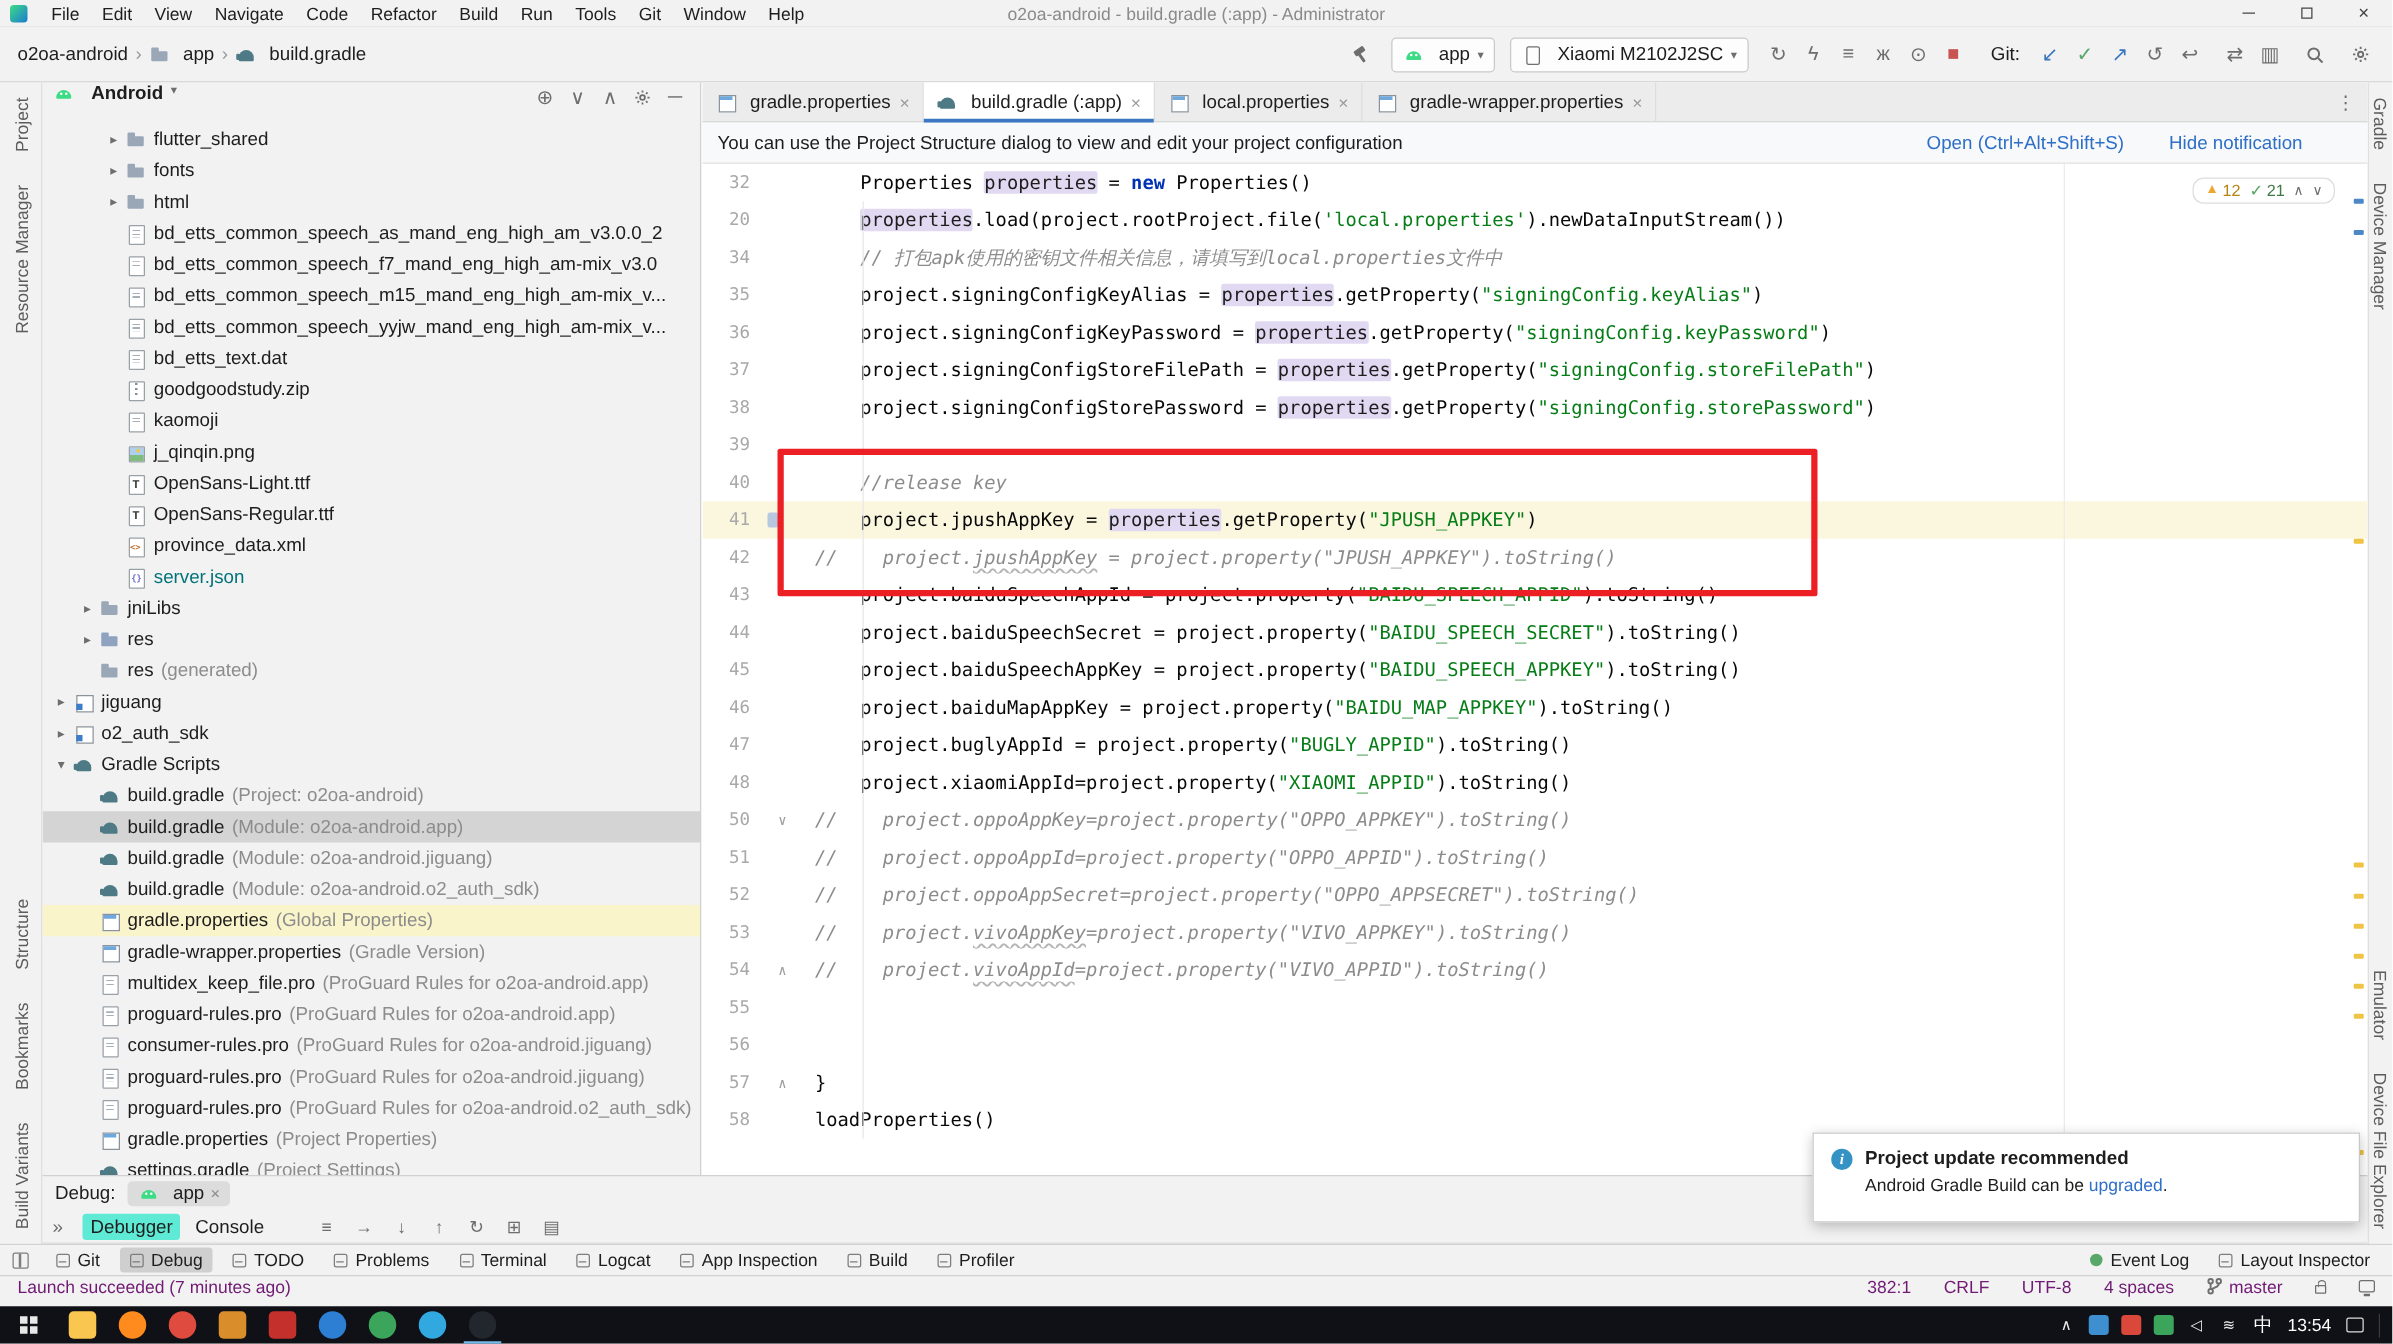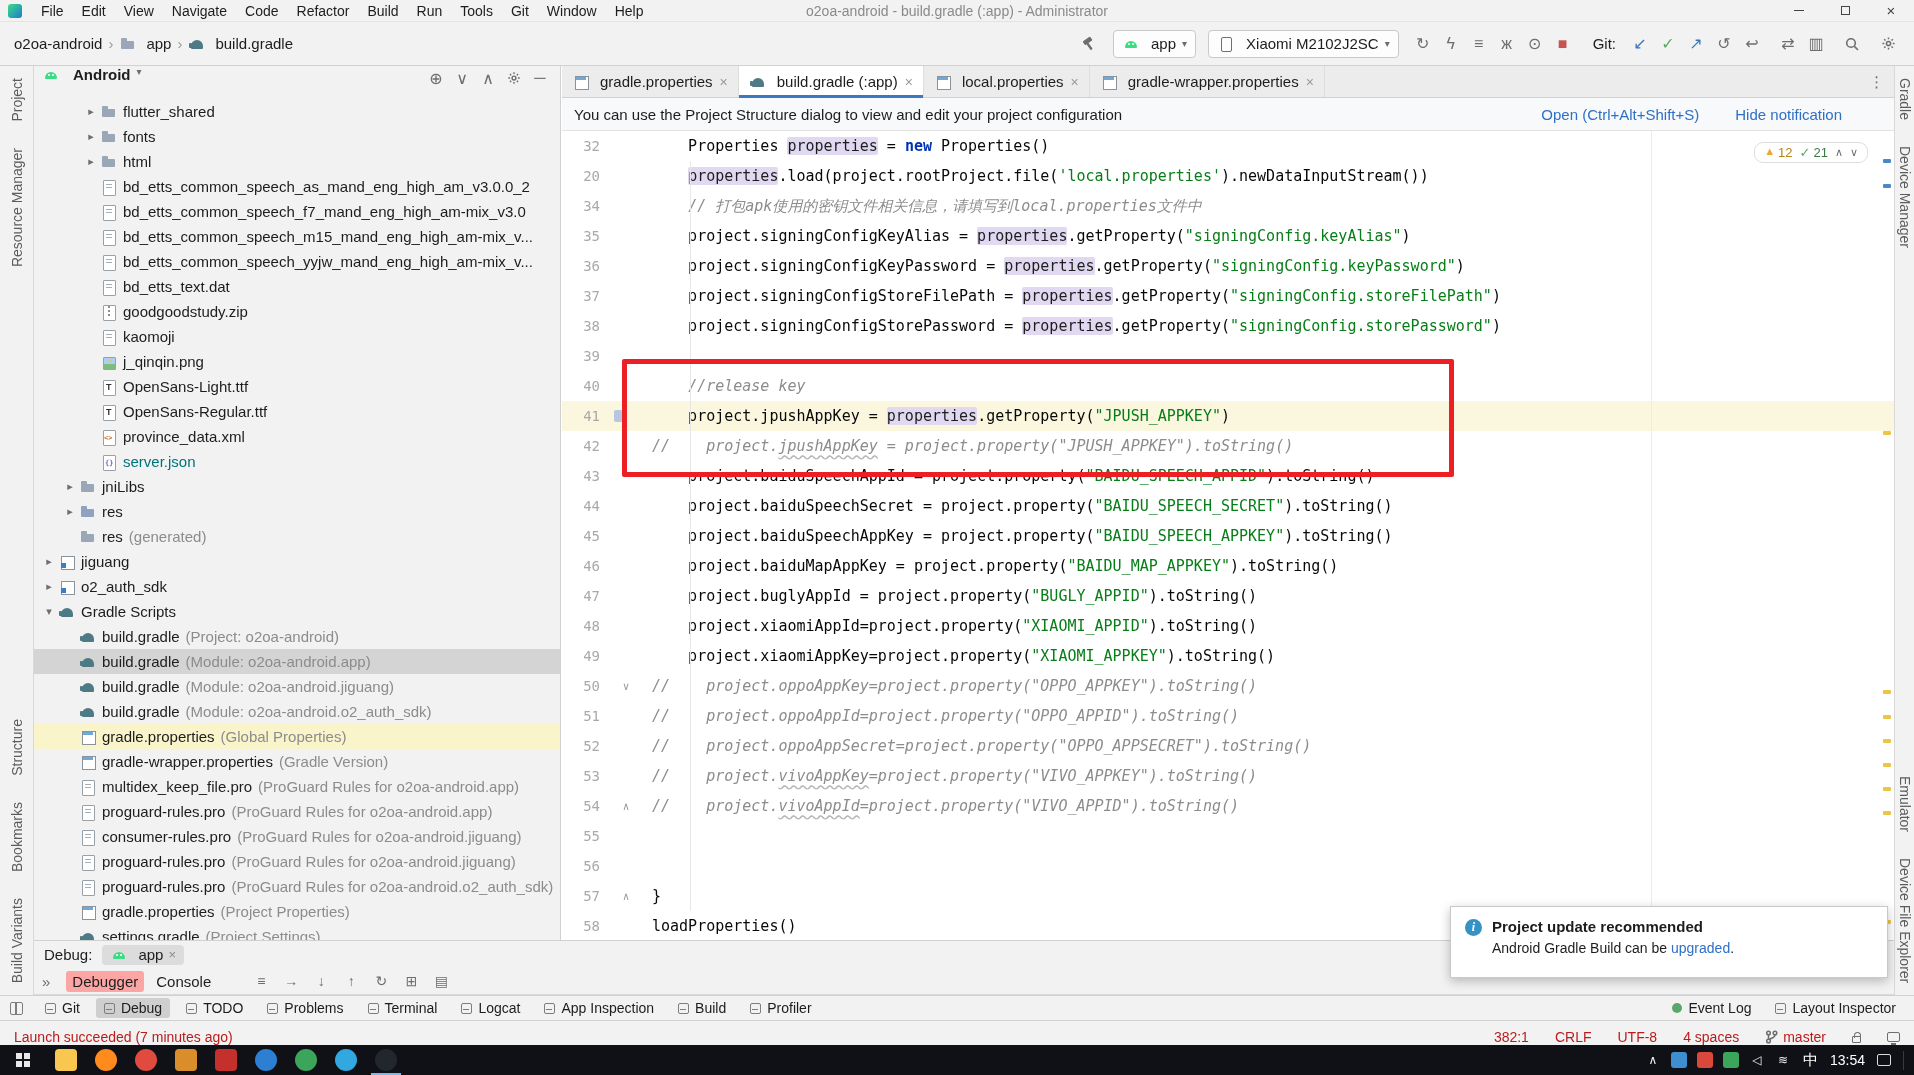--- a/index.html
+++ b/index.html
@@ -108,37 +108,37 @@
 .smark.info{background:#4a88c7}
 
 #redbox{position:absolute;left:622px;top:359px;width:832px;height:118px;border:5px solid #ec2024;border-radius:2px;z-index:50;pointer-events:none}
 
 #debugrow{position:absolute;left:34px;top:940px;width:1860px;height:28px;background:#f2f2f2;border-top:1px solid #d1d1d1;display:flex;align-items:center;padding:0 10px;gap:10px}
 .dbg-tab{display:flex;align-items:center;gap:5px;background:#dcdcdc;border-radius:4px;padding:1px 8px;cursor:pointer}
 .dbg-tab .x{color:#8a8a8a;font-size:13px}
 #debugrow2{position:absolute;left:34px;top:968px;width:1860px;height:27px;background:#f2f2f2;display:flex;align-items:center;padding:0 8px;gap:16px;border-bottom:1px solid #d9d9d9}
 .chev{color:#6e6e6e}
 .subtab{cursor:pointer;color:#1d1d1d;padding:2px 6px}
-.subtab.on{background:#fca5a5;border-radius:3px}
+.subtab.on{background:#5eead4;border-radius:3px}
 .dbg-icons{display:flex;gap:10px;margin-left:18px}
 .dbg-icons .gicn{width:20px;height:20px;font-size:14px}
 
 #bottombar{position:absolute;left:0;top:995px;right:0;height:25px;background:#f2f2f2;border-top:1px solid #d1d1d1;display:flex;align-items:center;padding:0 10px;font-size:14px}
 .bb-grid{width:13px;height:13px;border:1.5px solid #7d7d7d;border-radius:2px;margin-right:14px;position:relative}
 .bb-grid::after{content:"";position:absolute;left:4px;top:0;bottom:0;width:1.5px;background:#7d7d7d}
 .bb-items{display:flex;gap:8px}
 .bb-item{display:flex;align-items:center;gap:6px;padding:2px 8px;border-radius:3px;cursor:pointer}
 .bb-item.on{background:#cfcfcf}
 .bb-box{width:11px;height:11px;border:1.5px solid #7d7d7d;border-radius:2px;position:relative}
 .bb-box::after{content:"";position:absolute;left:1px;top:5px;width:6px;height:1.5px;background:#7d7d7d}
 .bb-box.dot{border:none;background:#59a869;border-radius:50%;width:10px;height:10px}
 .bb-box.dot::after{display:none}
 .bb-right{margin-left:auto;display:flex;gap:8px}
 
-#statusbar{position:absolute;left:0;top:1020px;right:0;height:25px;background:#f2f2f2;border-top:1px solid #d1d1d1;display:flex;align-items:flex-end;padding:0 14px;font-size:14px;color:#b91c1c}
+#statusbar{position:absolute;left:0;top:1020px;right:0;height:25px;background:#f2f2f2;border-top:1px solid #d1d1d1;display:flex;align-items:flex-start;padding:0 14px;font-size:14px;color:#701a75}
 .sb-right{margin-left:auto;display:flex;align-items:center;gap:26px}
 .sb-branch{display:flex;align-items:center;gap:5px;cursor:pointer}
 .sb-lock{width:9px;height:7px;border:1.5px solid #6e6e6e;border-radius:1px;position:relative;margin-top:4px}
 .sb-lock::before{content:"";position:absolute;left:1px;top:-5px;width:5px;height:5px;border:1.5px solid #6e6e6e;border-bottom:none;border-radius:4px 4px 0 0}
 .sb-mon{width:13px;height:10px;border:1.5px solid #6e6e6e;border-radius:2px;position:relative}
 .sb-mon::after{content:"";position:absolute;left:3px;bottom:-4px;width:5px;height:2px;background:#6e6e6e}
 
 #popup{position:absolute;left:1450px;top:906px;width:438px;min-height:72px;background:#fff;border:1px solid #c9c9c9;box-shadow:0 3px 10px rgba(0,0,0,.25);z-index:60;padding:11px 14px;display:flex;gap:10px;font-size:14px}
 .info-icn{width:17px;height:17px;border-radius:50%;background:#3592c4;color:#fff;font:italic bold 12px "Liberation Serif",serif;display:flex;align-items:center;justify-content:center;flex:none;margin-top:1px}
 .popup-title{font-weight:bold;font-size:15px;margin-bottom:5px}
@@ -707,25 +707,20 @@
           <span class="ln">47</span>
           <span class="fold"></span>
           <span class="ct"><span class="t-p">    project.buglyAppId = project.property(</span><span class="t-s">"BUGLY_APPID"</span><span class="t-p">).toString()</span></span>
         </div>
         <div class="cl">
           <span class="ln">48</span>
           <span class="fold"></span>
           <span class="ct"><span class="t-p">    project.xiaomiAppId=project.property(</span><span class="t-s">"XIAOMI_APPID"</span><span class="t-p">).toString()</span></span>
         </div>
         <div class="cl">
-          <span class="ln">49</span>
-          <span class="fold"></span>
-          <span class="ct"><span class="t-p">    project.xiaomiAppKey=project.property(</span><span class="t-s">"XIAOMI_APPKEY"</span><span class="t-p">).toString()</span></span>
-        </div>
-        <div class="cl">
           <span class="ln">50</span>
           <span class="fold">∨</span>
           <span class="ct"><span class="t-c">//    project.oppoAppKey=project.property("OPPO_APPKEY").toString()</span></span>
         </div>
         <div class="cl">
           <span class="ln">51</span>
           <span class="fold"></span>
           <span class="ct"><span class="t-c">//    project.oppoAppId=project.property("OPPO_APPID").toString()</span></span>
         </div>
         <div class="cl">

